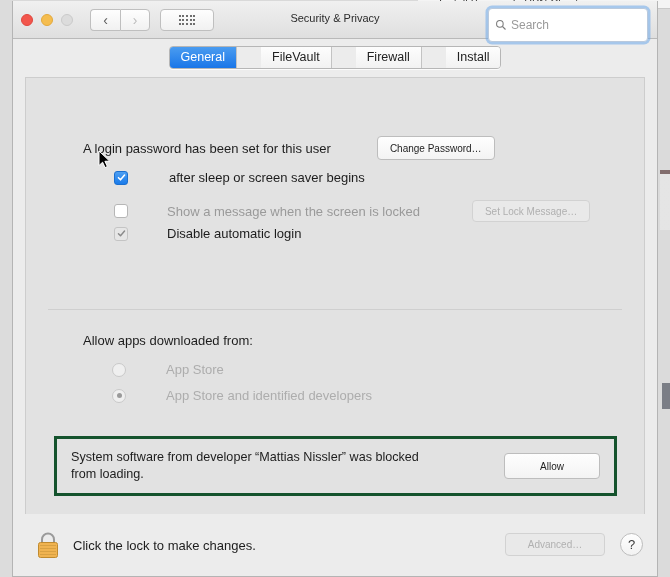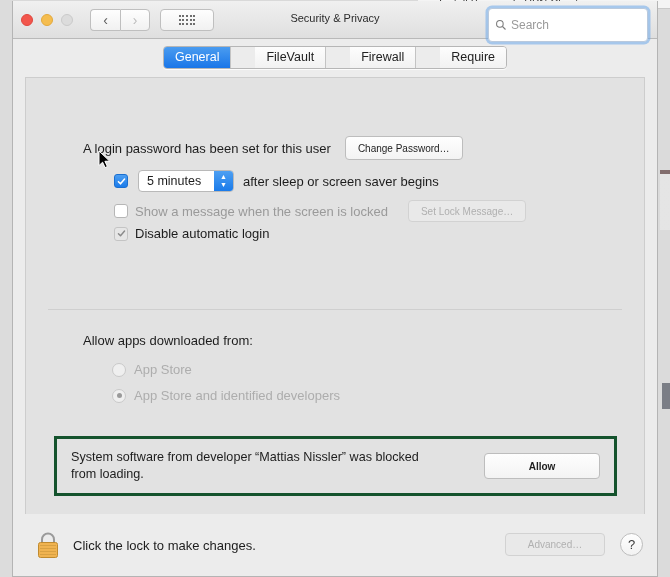--- a/index.html
+++ b/index.html
@@ -115,21 +115,21 @@
   
   .panel {
     position: relative;
     margin: 2px 12px 0 12px;
     flex: 1;
     background: #e2e2e2;
     border: 1px solid #cdcdcd;
     border-bottom: none;
   }
 
-  .row { position: absolute; display: flex; align-items: center; }
+  .row { position: absolute; display: flex; align-items: center; gap: 32px; }
 
   .lbl { font-size: 13px; color: #1d1d1d; white-space: nowrap; }
   .lbl.dim { color: #adadad; }
 
   .btn {
     background: linear-gradient(180deg,#fefefe,#f3f3f3);
     border: 1px solid #bdbdbd; border-radius: 4px;
     font-size: 10px; color: #1d1d1d;
     display: flex; align-items: center; justify-content: center;
     white-space: nowrap;
@@ -251,44 +251,37 @@
       </svg>
       <span class="search-ph">Search</span>
     </div>
   </div>
 
   <div class="tabstrip">
     <div class="tabs">
       <div class="tab active">General</div>
       <div class="tab">FileVault</div>
       <div class="tab">Firewall</div>
-      <div class="tab">Require</div>
+      <div class="tab">Install</div>
     </div>
   </div>
 
   <div class="panel">
 
     <div class="row" style="left:57px; top:58px;">
       <span class="lbl">A login password has been set for this user</span>
       <div class="btn" style="height:24px; padding:0 12px; margin-left:14px;">Change Password…</div>
     </div>
 
     <div class="row" style="left:88px; top:92px;">
       <span class="cb on">
         <svg class="tick" viewBox="0 0 10 10">
           <path d="M1.6 5.2 L3.9 7.6 L8.4 2.3" fill="none" stroke="#fff" stroke-width="1.7" stroke-linecap="round" stroke-linejoin="round"></path>
         </svg>
       </span>
-      <div class="popup" style="margin-left:10px;">
-        <span class="val">5 minutes</span>
-        <span class="stepper">
-          <span>▲</span>
-            <span>▼</span>
-        </span>
-      </div>
       <span class="lbl" style="margin-left:9px;">after sleep or screen saver begins</span>
     </div>
 
     <div class="row" style="left:88px; top:122px;">
       <span class="cb off"></span>
       <span class="lbl dim" style="margin-left:7px; color:#9a9a9a;">Show a message when the screen is locked</span>
       <div class="btn disabled" style="height:22px; padding:0 12px; margin-left:20px;">Set Lock Message…</div>
     </div>
 
     <div class="row" style="left:88px; top:148px;">
@@ -316,21 +309,21 @@
         <span class="dot"></span>
       </span>
       <span class="lbl dim" style="margin-left:8px;">App Store and identified developers</span>
     </div>
 
     <div class="alertbox">
       <div class="alert-text">
         <div>System software from developer “Mattias Nissler” was blocked</div>
         <div>from loading.</div>
       </div>
-      <div class="btn" style="width:116px; height:26px;font-weight:bold;">Allow</div>
+      <div class="btn" style="width:96px; height:26px;">Allow</div>
     </div>
   </div>
 
   <div class="footer">
     <svg class="lock" viewBox="0 0 26 30">
       <path d="M7 13 V9.5 a6 6 0 0 1 12 0 V13" fill="none" stroke="#9a9a9a" stroke-width="2"></path>
       <rect x="3.5" y="12.5" width="19" height="15" rx="2" fill="#f0b350" stroke="#c08a2e" stroke-width="1"></rect>
       <g stroke="#d9a142" stroke-width="1">
         <line x1="5" y1="15.5" x2="21" y2="15.5"></line>
         <line x1="5" y1="18.5" x2="21" y2="18.5"></line>

